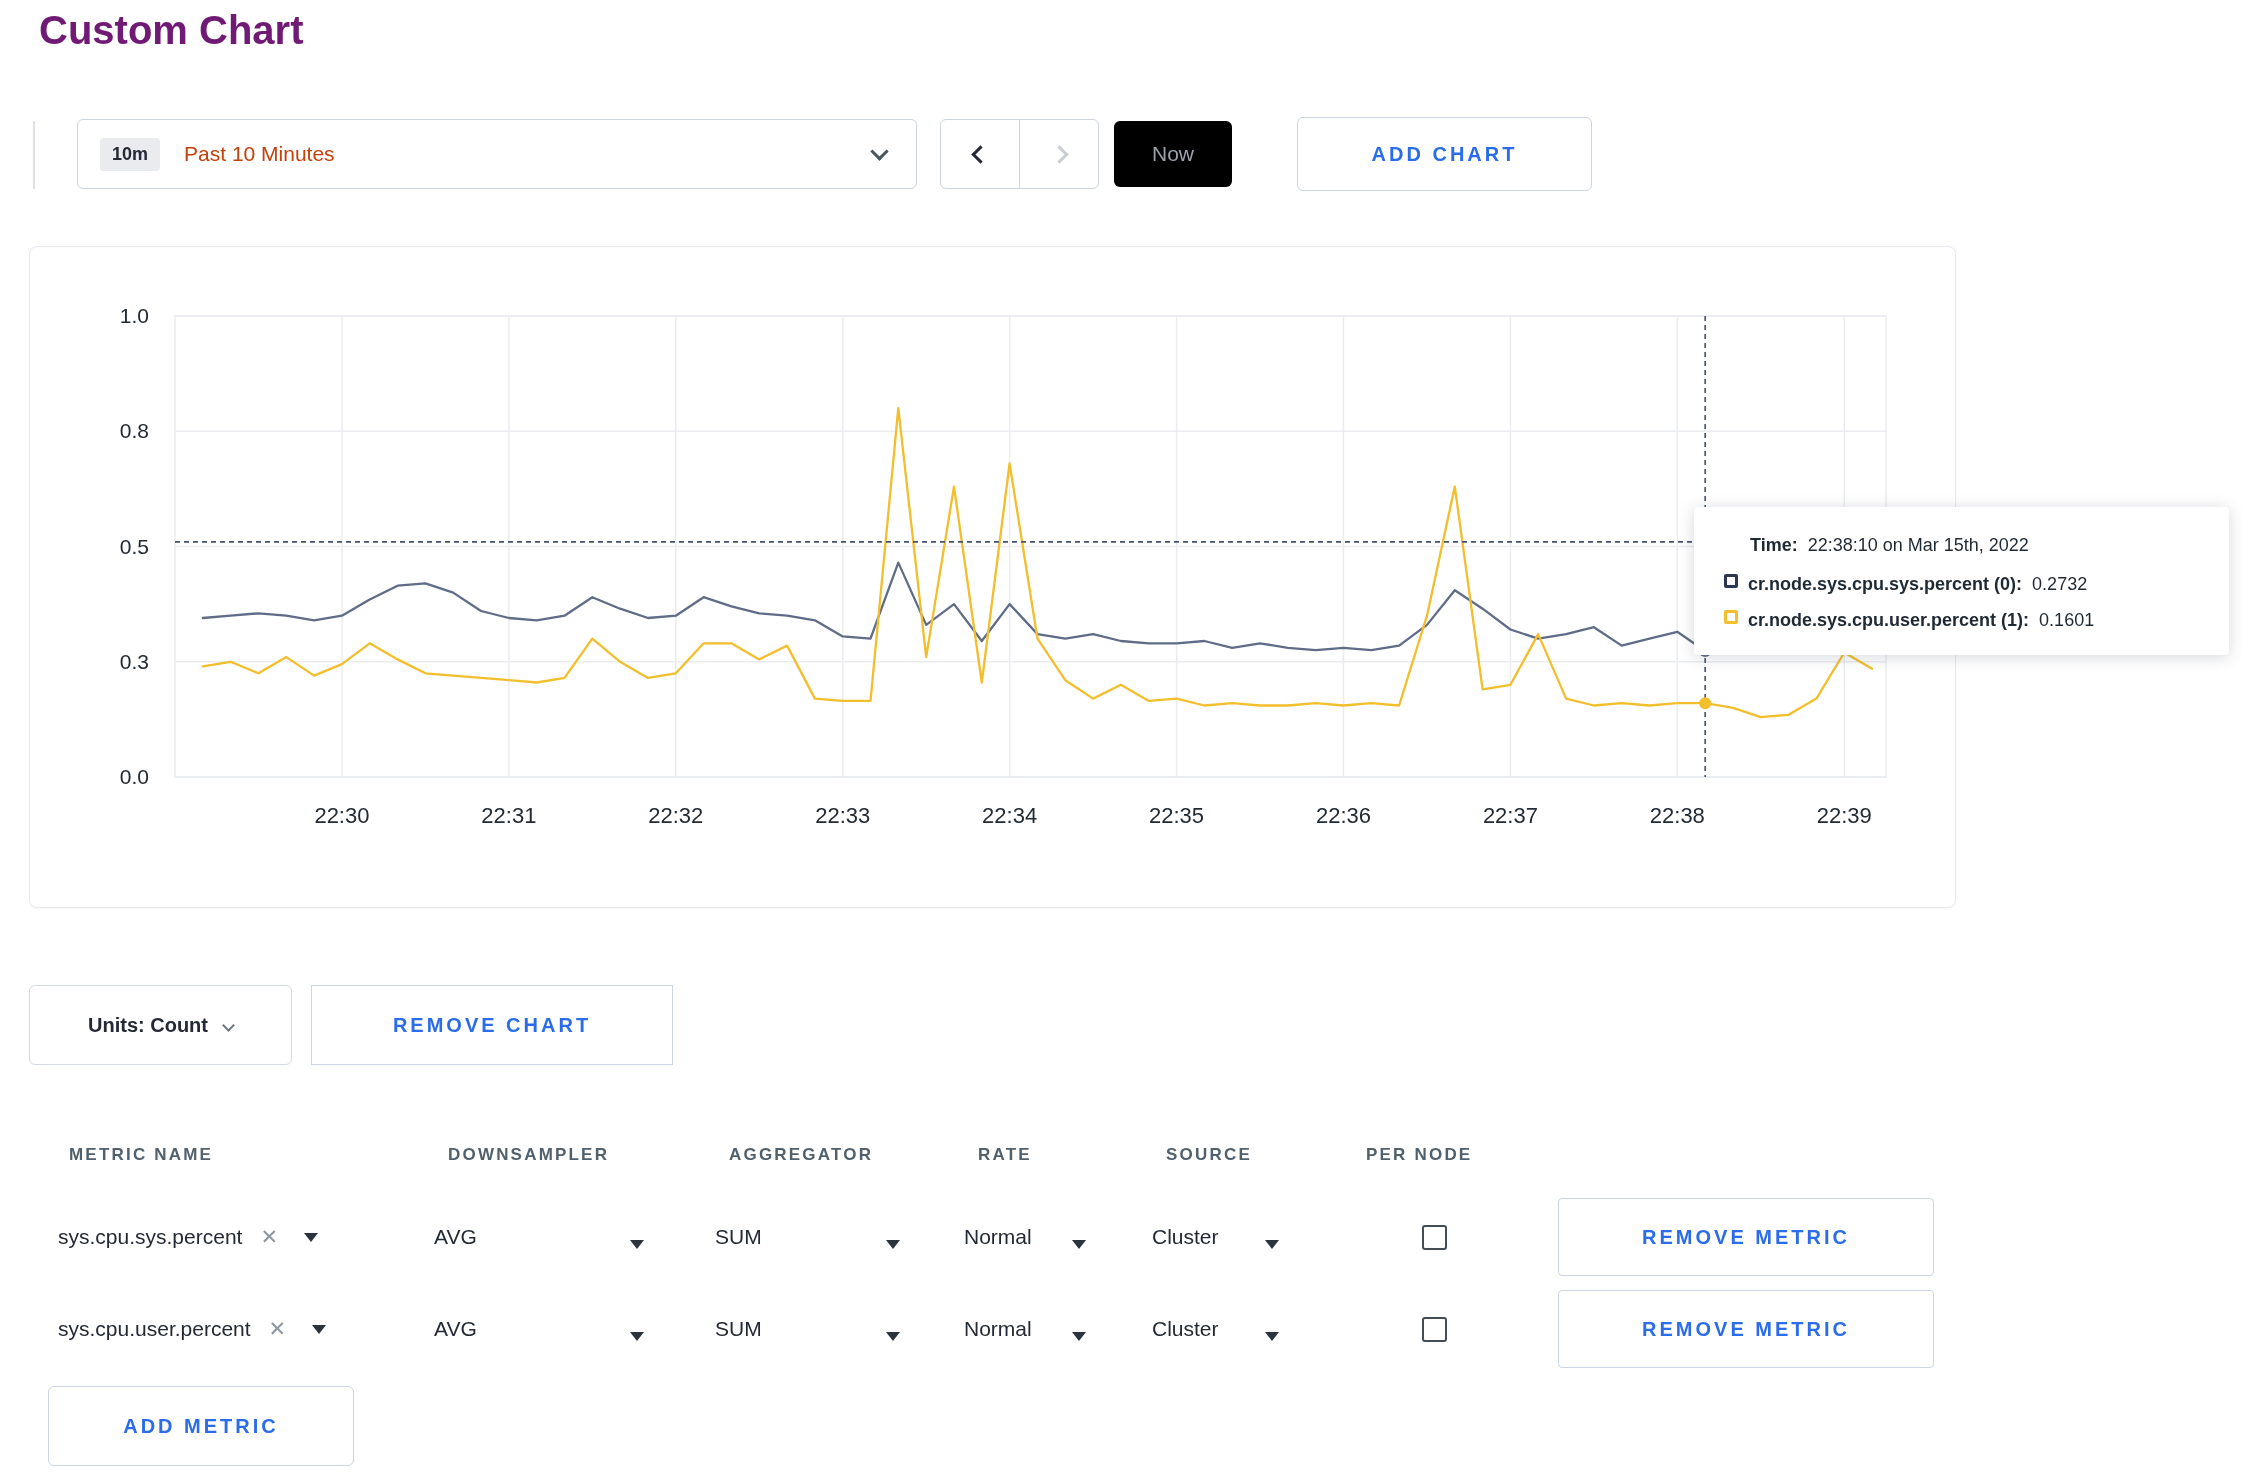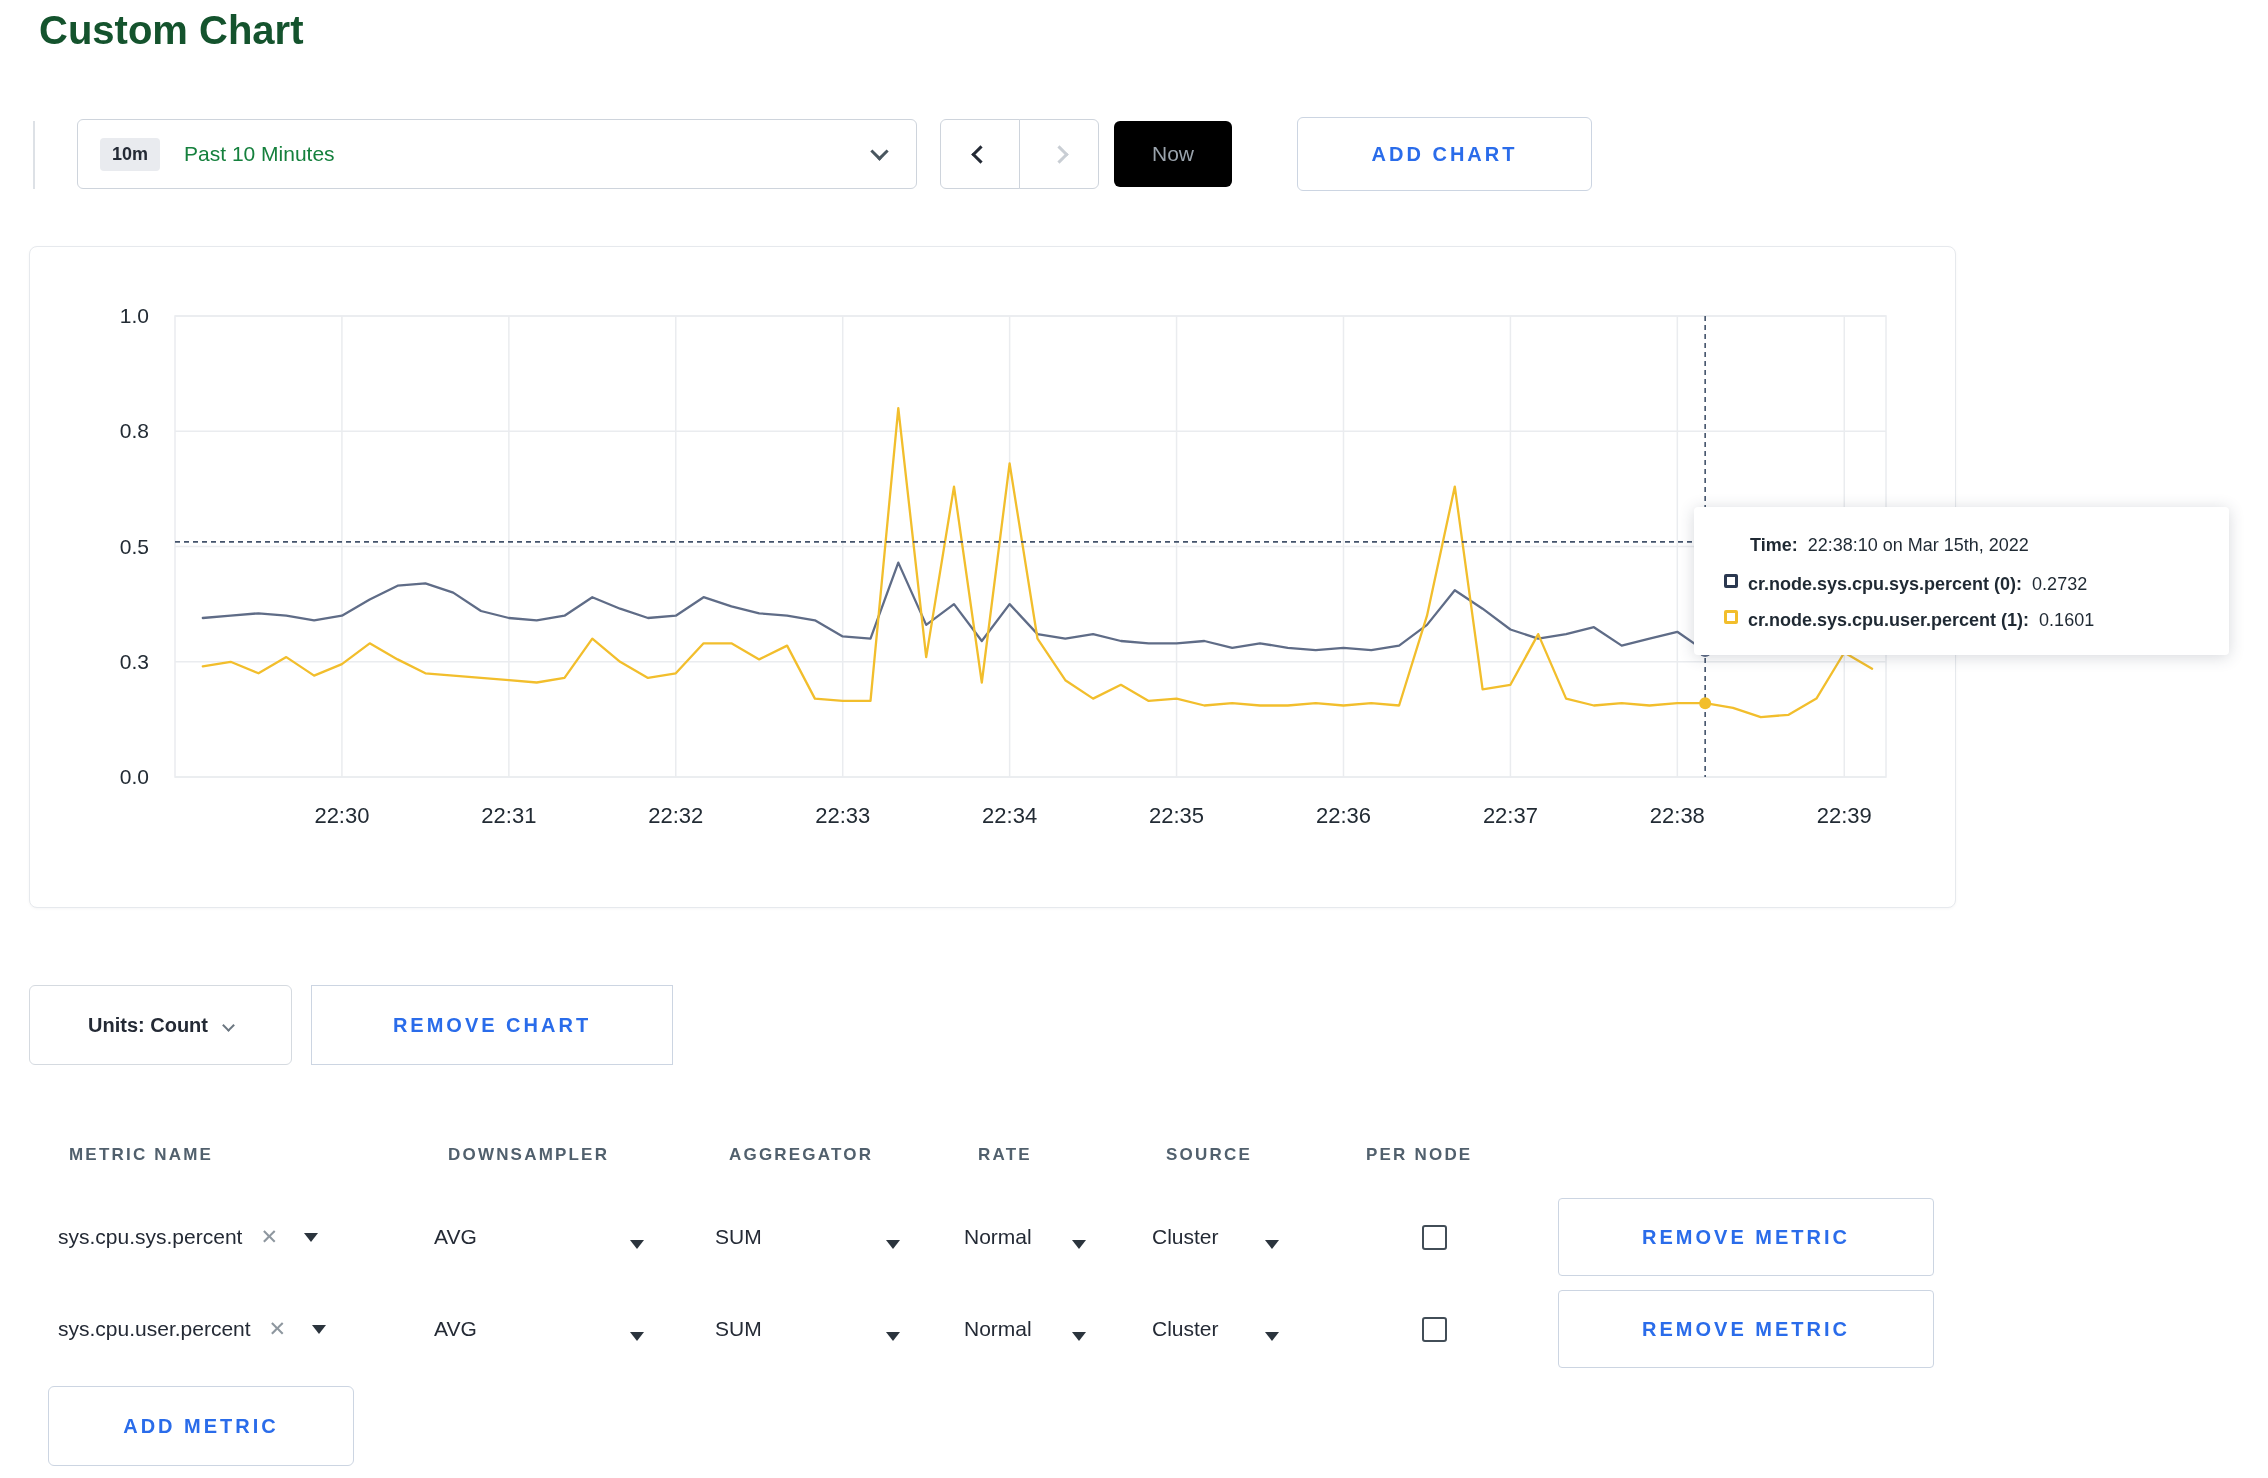--- a/index.html
+++ b/index.html
@@ -6,36 +6,36 @@
   html, body { overflow: hidden; }
   body {
     width: 2268px; height: 1478px; position: relative;
     background: #ffffff; color: #242a35;
     font-family: "Liberation Sans", sans-serif;
   }
   .abs { position: absolute; }
 
   
   .page-title {
-    left: 39px; top: 8px; font-size: 40px; font-weight: 600; color: #14532d;
+    left: 39px; top: 8px; font-size: 40px; font-weight: 600; color: #701a75;
   }
 
   
   .tb-divider { left: 33px; top: 121px; width: 2px; height: 68px; background: #dde1e6; }
 
   .time-select {
     left: 77px; top: 119px; width: 840px; height: 70px;
     border: 1px solid #ced4dc; border-radius: 6px; background: #fff;
     display: flex; align-items: center; padding: 0 30px 0 22px; cursor: pointer;
   }
   .time-badge {
     background: #e9ebef; border-radius: 4px; padding: 6px 12px;
     font-size: 18px; font-weight: 700; color: #242a35;
   }
-  .time-label { margin-left: 24px; font-size: 21px; color: #15803d; }
+  .time-label { margin-left: 24px; font-size: 21px; color: #c2410c; }
 
   .chev {
     display: inline-block; width: 13px; height: 13px;
     border-right: 3px solid currentColor; border-bottom: 3px solid currentColor;
   }
   .chev-down  { transform: rotate(45deg); margin-left: auto; color: #49565f; margin-top: -6px; }
   .chev-left  { transform: rotate(135deg); color: #242a35; }
   .chev-right { transform: rotate(-45deg); color: #c9ced4; }
   .chev-small { width: 9px; height: 9px; border-width: 2.5px; }
 

